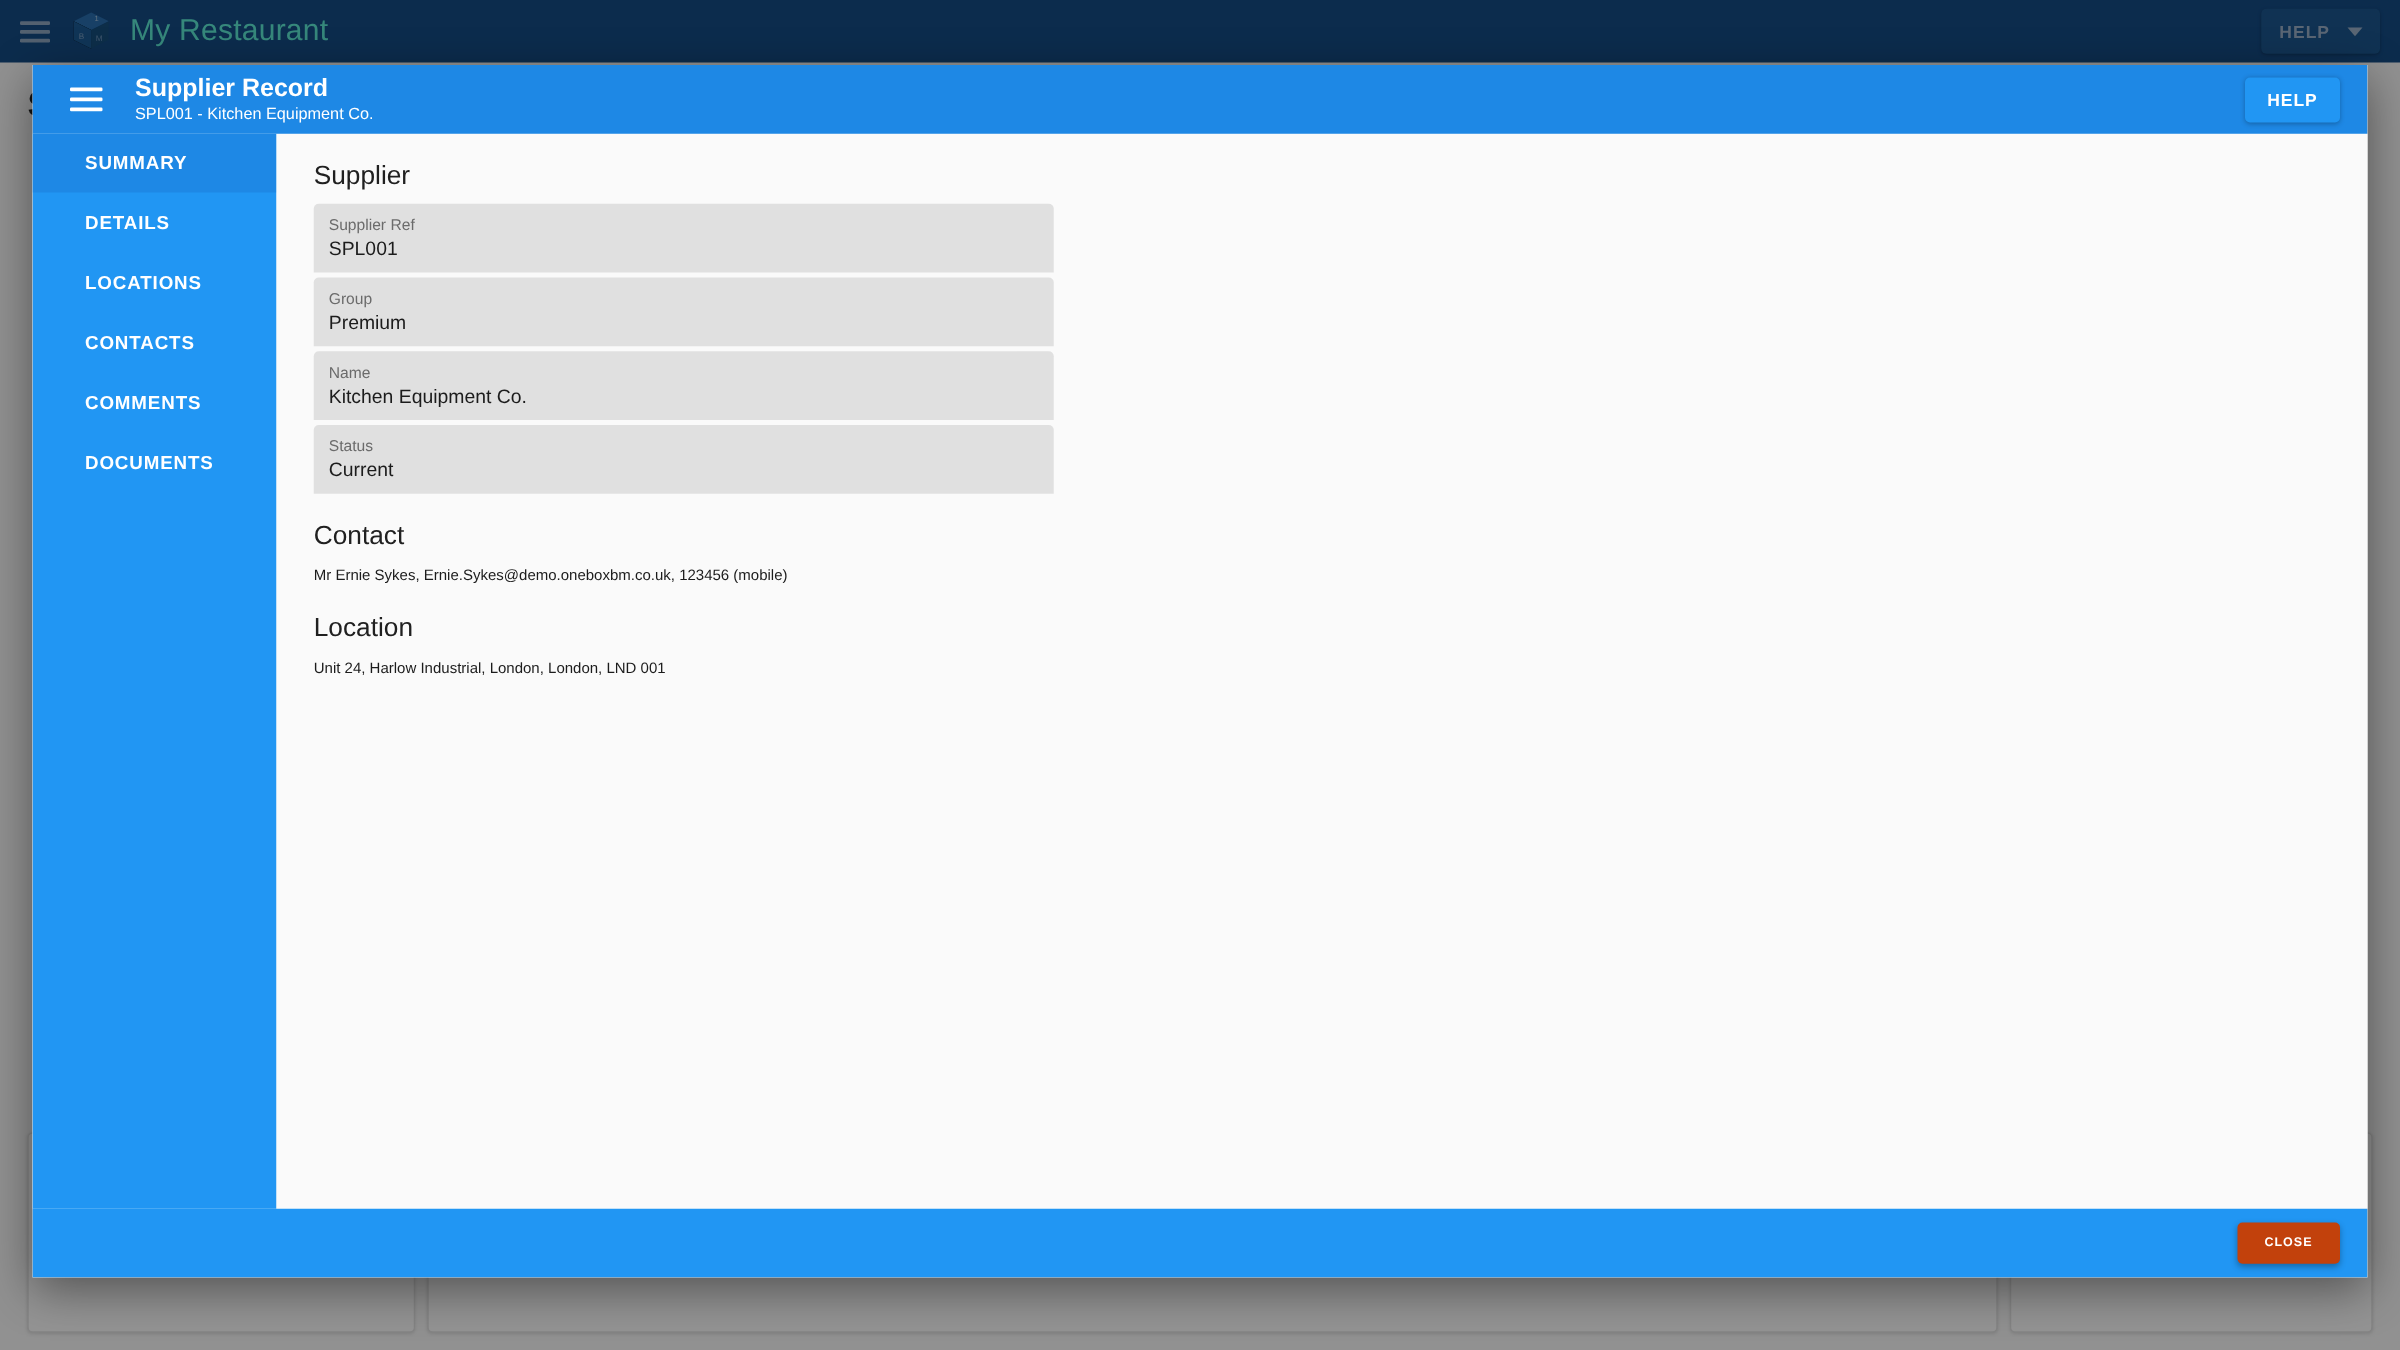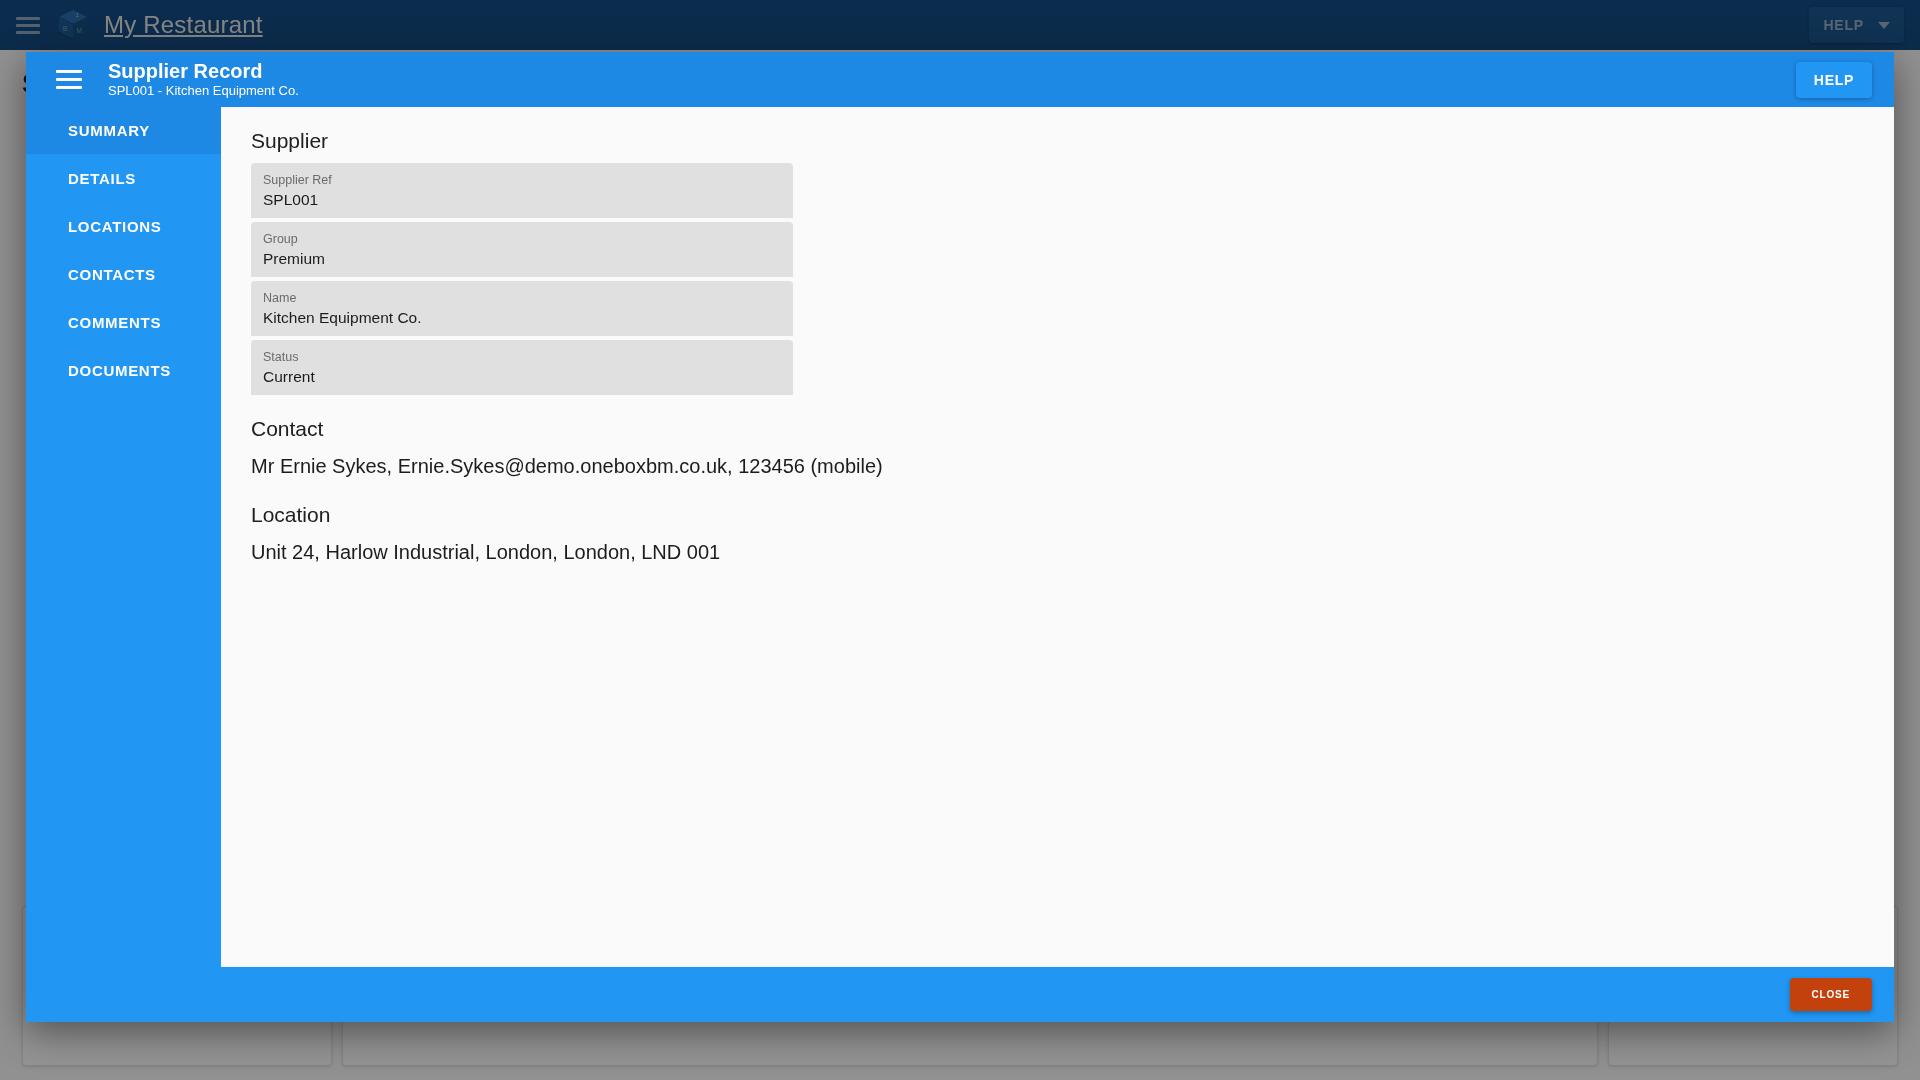--- a/index.html
+++ b/index.html
@@ -50,25 +50,24 @@
   }
 
   .app-logo {
     width: 34px;
     height: 34px;
     margin-right: 14px;
     flex: 0 0 auto;
   }
 
   .app-title {
-    color: #e5e5e5;
+    color: #5eead4;
     font-size: 24px;
     font-weight: 400;
     letter-spacing: .2px;
-    text-decoration: underline;
   }
 
   .app-help-btn {
     margin-left: auto;
     background: #1c578f;
     color: #9bb0c9;
     border: none;
     border-radius: 4px;
     padding: 10px 14px;
     font-size: 14px;
@@ -246,40 +245,40 @@
   }
   .section-title {
     font-size: 21px;
     color: #202020;
     font-weight: 400;
     margin: 0 0 10px 0;
   }
   .section-title.spaced { margin-top: 22px; }
 
   .field {
-    width: 542px;
+    width: 592px;
     background: #e0e0e0;
     border-radius: 4px 4px 0 0;
     padding: 9px 12px 8px 12px;
     margin-bottom: 4px;
   }
   .field-label {
     font-size: 12.5px;
     color: #6b6b6b;
     line-height: 1.35;
     margin-bottom: 1px;
   }
   .field-value {
     font-size: 15.5px;
     color: #1c1c1c;
     line-height: 1.3;
   }
 
   .info-line {
-    font-size: 20px;
+    font-size: 12px;
     color: #1c1c1c;
     margin: 0 0 4px 0;
     line-height: 1.5;
   }
 
   .dialog-footer {
     flex: 0 0 55px;
     height: 55px;
     background: #2196f3;
     display: flex;

